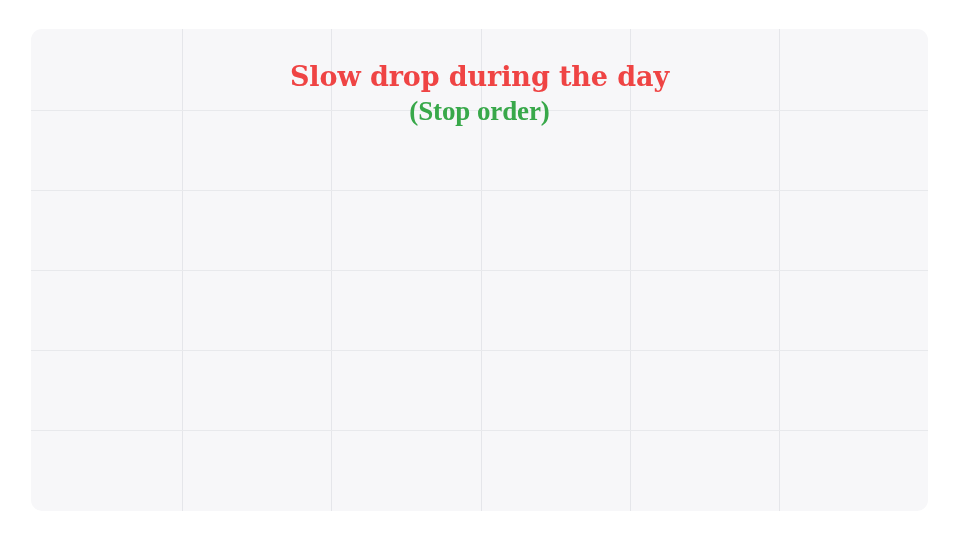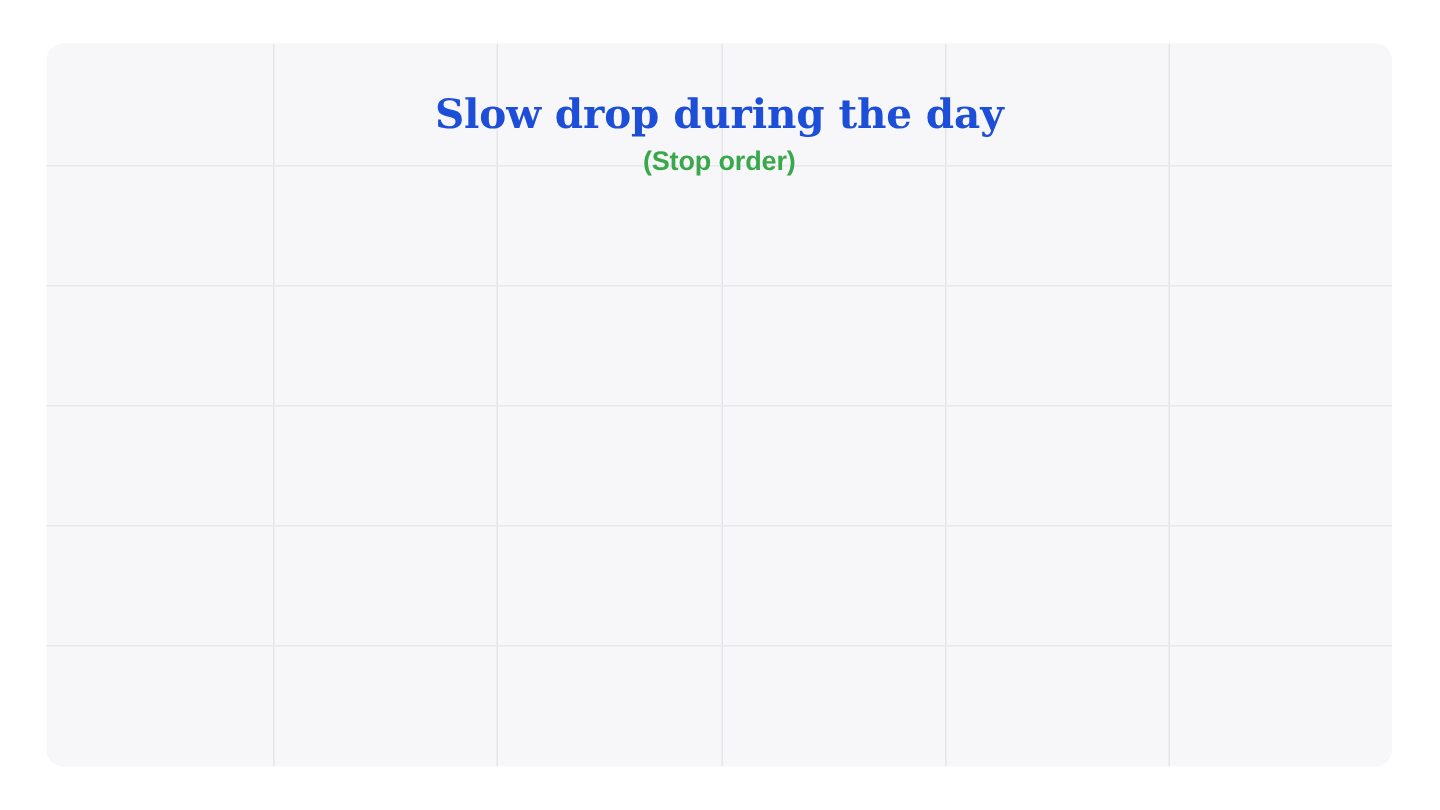--- a/index.html
+++ b/index.html
@@ -67,29 +67,29 @@
     text-align: center;
     line-height: 1.0;
     pointer-events: none;
   }
   #chart-title {
     display: block;
     font-family: "DejaVu Serif", "Liberation Serif", serif;
     font-weight: bold;
     font-size: 27px;
     letter-spacing: -0.1px;
-    color: #1d4ed8;
+    color: #ef4444;
     margin: 0;
     padding: 0;
   }
   #chart-subtitle {
     display: block;
-    font-family: Liberation Sans, sans-serif;
+    font-family: Liberation Serif, serif;
     font-weight: bold;
-    font-size: 18px;
+    font-size: 27px;
     letter-spacing: -0.1px;
     color: #38a84a;
     margin-top: 8px;
     padding: 0;
   }
 
   
   #plot-area {
     position: absolute;
     left: 0;

